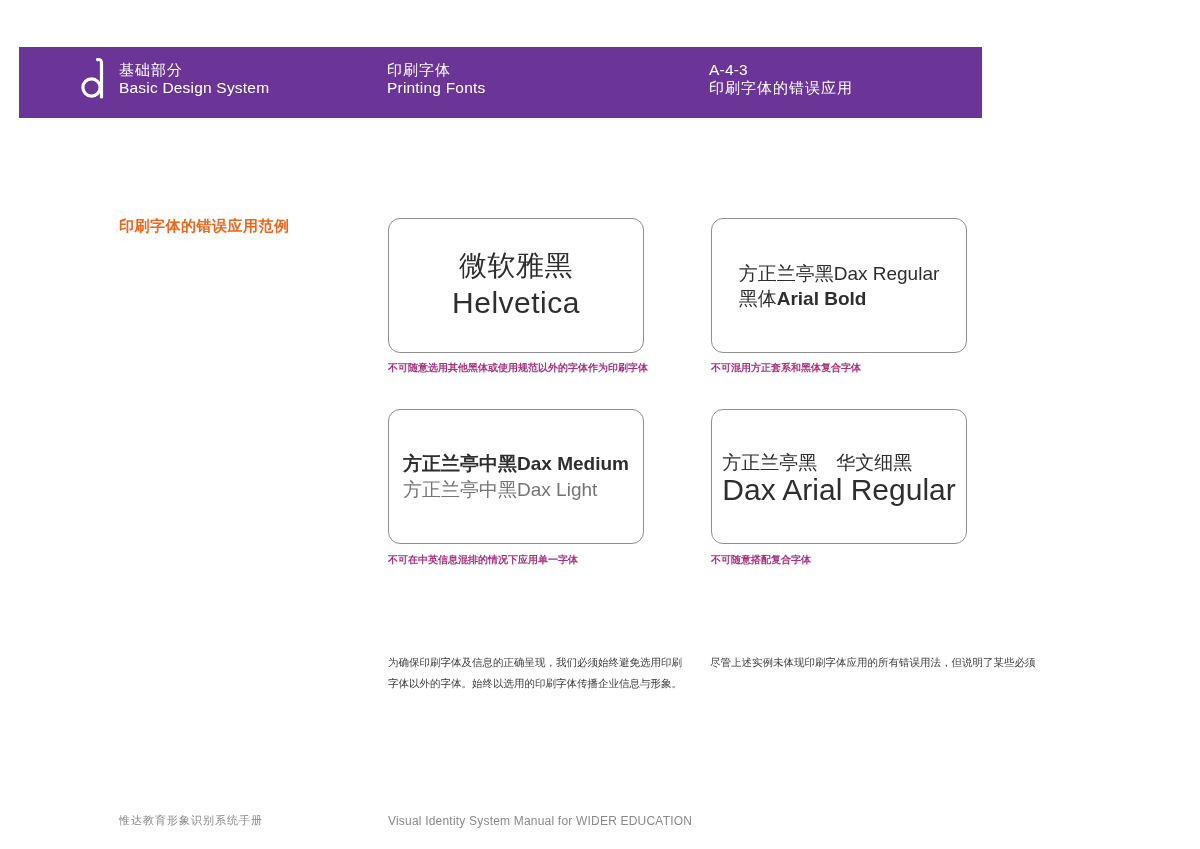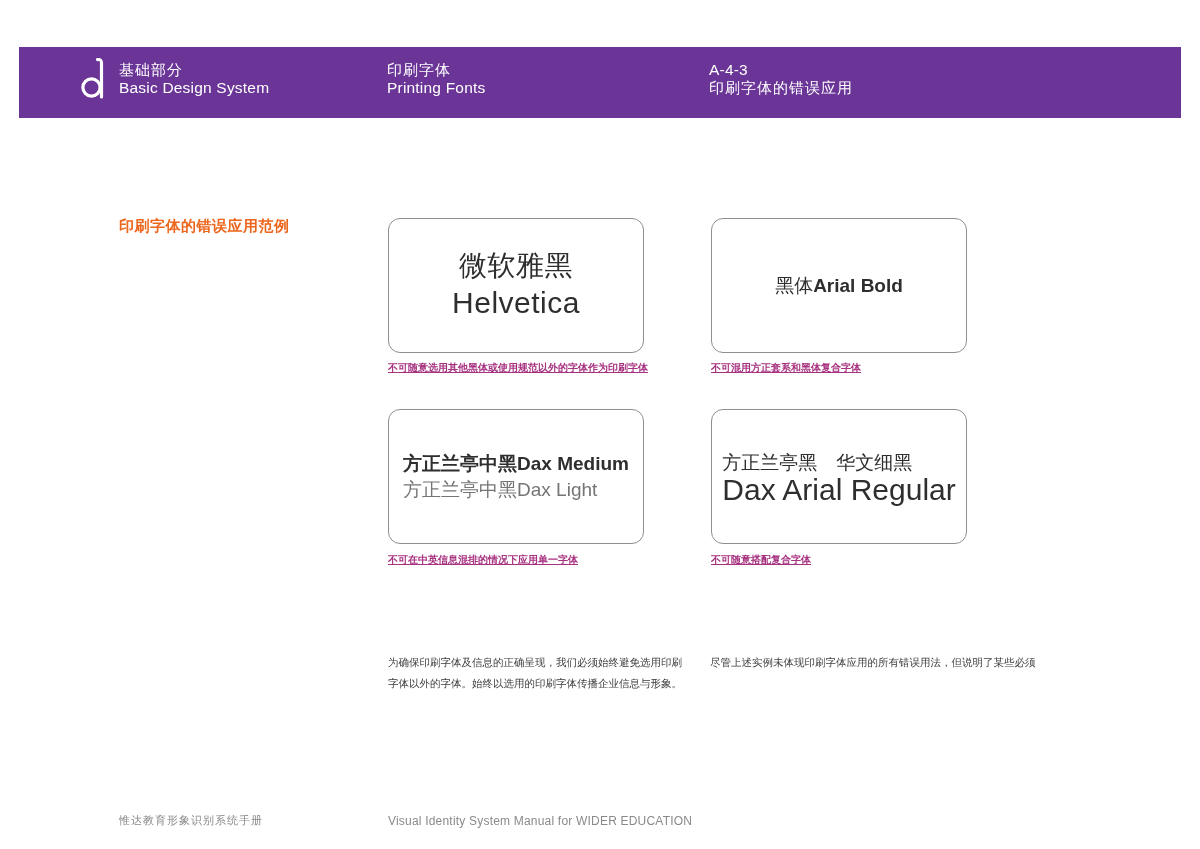--- a/index.html
+++ b/index.html
@@ -2,22 +2,23 @@
 <html><head>
 <meta charset="utf-8">
 <style>
   html,body{margin:0;padding:0;background:#fff;}
   .page{
     position:relative;width:1200px;height:849px;background:#ffffff;overflow:hidden;
     font-family:"Liberation Sans","DejaVu Sans",sans-serif;
   }
   
   .topbar{
-    position:absolute;left:19px;top:47px;width:1162px;height:71px;
+    position:absolute;left:19px;top:47px;width:938px;height:71px;
     background:#6A3597;
+    padding-left:25px;
   }
   .logo{position:absolute;left:62px;top:9px;width:24px;height:44px;}
   .hcol{position:absolute;top:14px;color:#ffffff;}
   .hcol .h-cn{font-size:15px;line-height:18px;letter-spacing:1px;}
   .hcol .h-en{font-size:15.5px;line-height:18px;letter-spacing:0.2px;}
   .hcol1{left:100px;}
   .hcol2{left:368px;}
   .hcol3{left:690px;}
   
   .heading{
@@ -39,21 +40,21 @@
   .b1-l1{font-size:28px;line-height:34px;letter-spacing:0.5px;}
   .b1-l2{font-size:30px;line-height:40px;letter-spacing:0.5px;}
   .fz19{font-size:19px;line-height:25px;}
   .fz19b{font-size:19px;line-height:26px;font-weight:700;}
   .fz19l{font-size:19px;line-height:26px;color:#757575;}
   .fz22{font-size:30px;line-height:29px;}
   .bold{font-weight:700;}
   
   .caption{
     position:absolute;font-size:10px;font-weight:700;color:#A73280;
-    letter-spacing:0;white-space:nowrap;text-decoration:underline;
+    letter-spacing:0;white-space:nowrap;
   }
   .cap1{left:388px;top:361px;}
   .cap2{left:711px;top:361px;}
   .cap3{left:388px;top:553px;}
   .cap4{left:711px;top:553px;}
   
   .note{position:absolute;top:652px;color:#3C3C3C;font-size:10.5px;}
   .note div{line-height:21px;white-space:nowrap;}
   .note-left{left:388px;}
   .note-right{left:710px;}
@@ -90,20 +91,21 @@
   <h2 class="heading">印刷字体的错误应用范例</h2>
 
   <div class="box b1">
     <div class="b1-l1">微软雅黑</div>
     <div class="b1-l2">Helvetica</div>
   </div>
   <div class="caption cap1">不可随意选用其他黑体或使用规范以外的字体作为印刷字体</div>
 
   <div class="box b2">
     <div class="inner">
+      <div class="fz19">方正兰亭黑Dax Regular</div>
       <div class="fz19"><span>黑体</span><span class="bold">Arial Bold</span></div>
     </div>
   </div>
   <div class="caption cap2">不可混用方正套系和黑体复合字体</div>
 
   <div class="box b3">
     <div class="inner">
       <div class="fz19b">方正兰亭中黑Dax Medium</div>
       <div class="fz19l">方正兰亭中黑Dax Light</div>
     </div>

